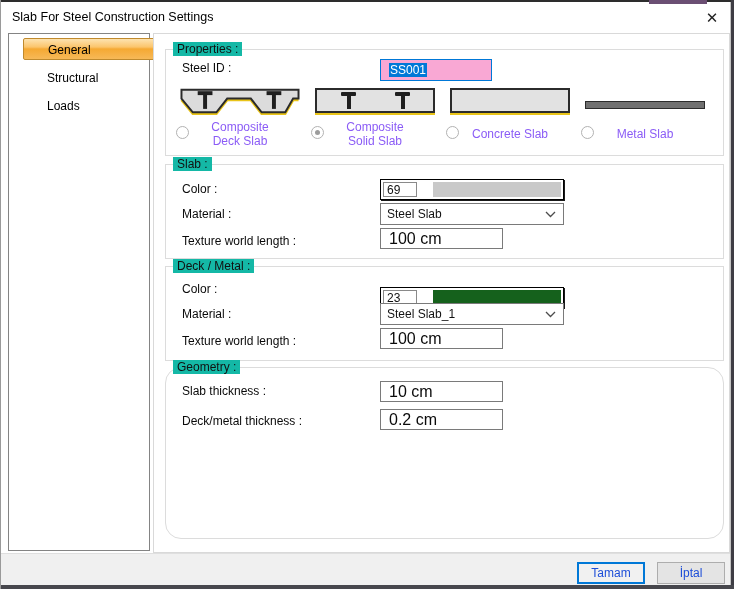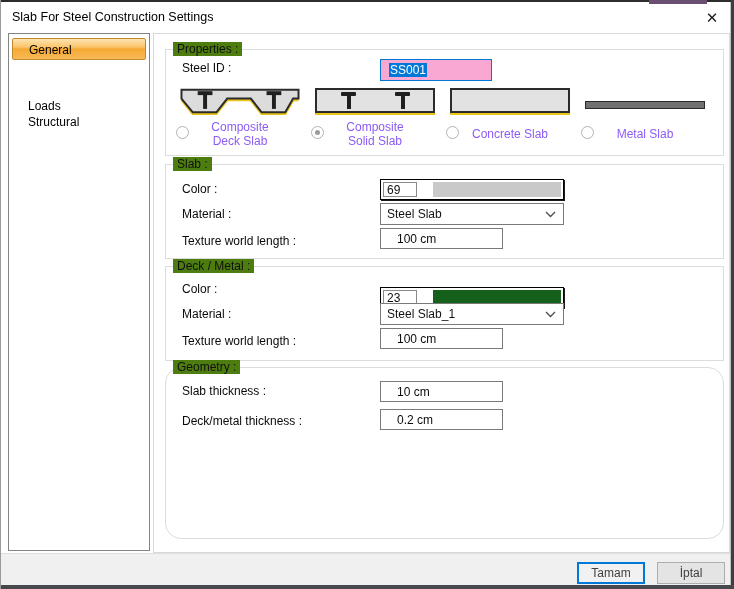--- a/index.html
+++ b/index.html
@@ -18,32 +18,32 @@
 
   
   .titlebar { position:absolute; left:1px; top:2px; width:730px; height:31px; background:#fff; }
   .title { position:absolute; left:10px; top:8px; font-size:12.5px; color:#000; }
   .close-btn { position:absolute; right:9px; top:5px; width:22px; height:22px; display:flex; align-items:center;
                justify-content:center; font-size:15px; color:#222; cursor:default; }
 
   
   .sidebar { position:absolute; left:7px; top:33px; width:142px; height:518px; background:#fff;
              border:1px solid #848484; }
-  .side-item { position:absolute; left:3px; width:134px; height:22px; line-height:22px; padding-left:16px;
+  .side-item { position:absolute; left:14px; width:134px; height:22px; line-height:22px; padding-left:24px;
                color:#000; cursor:default; }
   .side-item.selected { background:linear-gradient(180deg,#fde3b0 0%,#fbc56c 40%,#f5a933 50%,#f7b958 100%);
                border:1px solid #c08a2d; border-radius:2px; }
-  #side0 { top:4px; } #side1 { top:33px;margin-top:44px; } #side2 { top:61px; }
+  #side0 { top:4px; } #side1 { top:33px; } #side2 { top:61px; }
 
   
   .main { position:absolute; left:152px; top:33px; width:577px; height:520px; background:#fff;
           border:1px solid #d9d9d9; }
 
   .group { position:absolute; left:11px; width:559px; border:1px solid #dcdcdc; background:#fff; }
-  .group-label { position:absolute; top:-8px; left:7px; background:#4d7c0f; padding:0 4px; color:#111; }
+  .group-label { position:absolute; top:-8px; left:7px; background:#14b8a6; padding:0 4px; color:#111; }
   #grp-properties { top:15px; height:107px; }
   #grp-slab       { top:130px; height:95px; }
   #grp-deck       { top:232px; height:95px; }
   #grp-geometry   { top:333px; height:172px;border-radius:16px; }
 
   .fld-label { position:absolute; left:28px; color:#0a0a0a; white-space:nowrap; }
 
   
   .entity-input { position:absolute; left:226px; top:25px; width:112px; height:22px; border:1px solid #0078d7;
                   background:#f9a8d4; display:flex; align-items:center; padding-left:8px; }
@@ -74,38 +74,38 @@
                padding-left:3px; }
   .color-swatch { flex:1; }
 
   
   .dropdown { position:absolute; left:226px; width:184px; height:22px; border:1px solid #7a7a7a; background:#fff;
               display:flex; align-items:center; padding-left:6px; }
   .dd-chevron { position:absolute; right:7px; top:7px; }
 
   
   .txt { position:absolute; left:226px; width:123px; height:21px; border:1px solid #7a7a7a; background:#fff;
-         font-family:"Liberation Sans", sans-serif; font-size:12px; color:#0a0a0a; padding-left:16px; }
+         font-family:"Liberation Sans", sans-serif; font-size:16px; color:#0a0a0a; padding-left:8px; }
 
   
   #lbl-entity     { top:27px; }
   #lbl-s-color    { top:148px; } .ctl-s-color { top:145px; }
   #lbl-s-material { top:173px; } .dd-s        { top:169px; }
   #lbl-s-texture  { top:200px; } .in-s-tex    { top:194px; }
   #lbl-d-color    { top:248px; } .ctl-d-color { top:245px;margin-top:8px; }
   #lbl-d-material { top:273px; } .dd-d        { top:269px; }
   #lbl-d-texture  { top:300px; } .in-d-tex    { top:294px; }
   #lbl-g-slab     { top:350px; } .in-g-slab   { top:347px; }
   #lbl-g-deck     { top:380px; } .in-g-deck   { top:375px; }
 
   
   .footer { position:absolute; left:0; top:553px; width:734px; height:32px; background:#f0f0f0;
             border-top:1px solid #dfdfdf; }
   .btn { position:absolute; top:8px; width:68px; height:22px; display:flex; align-items:center;
-         justify-content:center; font-size:12px; color:#404040; background:#e4e4e4; border:1px solid #adadad; }
+         justify-content:center; font-size:12px; color:#1d4ed8; background:#e4e4e4; border:1px solid #adadad; }
   .btn.primary { left:576px; background:#f1f1f1; border:2px solid #0078d7; }
   .btn.cancel  { left:656px; }
 </style>
 </head>
 <body>
 
 <div class="window">
   <div class="edge-top"></div>
   <div class="edge-top-accent"></div>
   <div class="edge-right"></div>

